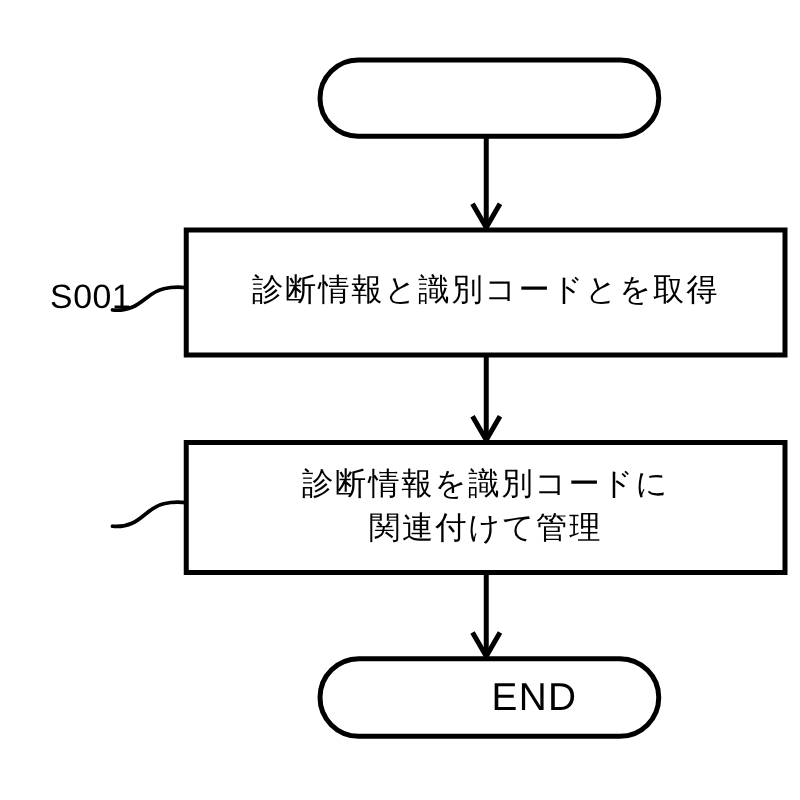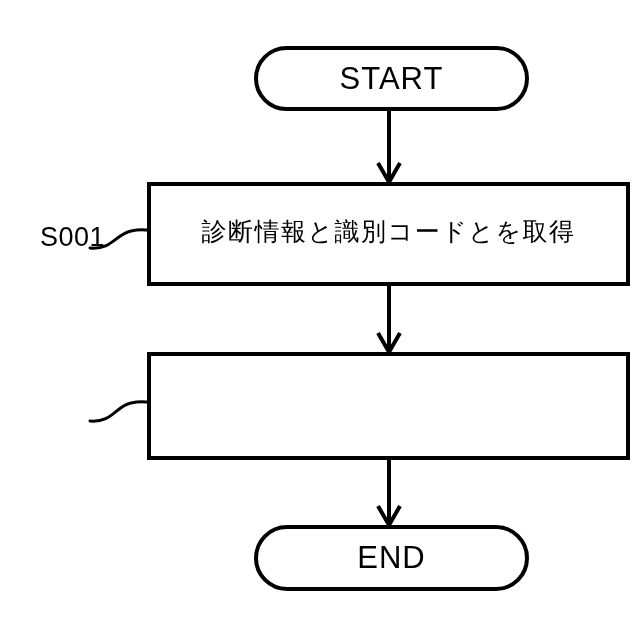--- a/index.html
+++ b/index.html
@@ -76,23 +76,24 @@
     <line x1="389" y1="458" x2="389" y2="521" stroke="#000000" stroke-width="4"></line>
     <polyline points="378,506 389,525 400,506" fill="none" stroke="#000000" stroke-width="4" stroke-linecap="butt"></polyline>
 
     <rect x="256" y="527" width="271" height="62" rx="31" ry="31" fill="#ffffff" stroke="#000000" stroke-width="4"></rect>
 
     <path d="M 90 248 C 112 250 116 234 131 231 C 140 229 144 230 149 230" fill="none" stroke="#000000" stroke-width="3" stroke-linecap="round"></path>
 
     <path d="M 90 421 C 112 423 116 406 131 403 C 140 401 144 402 149 402" fill="none" stroke="#000000" stroke-width="3" stroke-linecap="round"></path>
   </svg>
 
-  <div class="node-text terminator-label" style="left:256px; top:48px; width:271px; height:61px;">START</div>
 
   <div class="node-text process-label" style="left:149px; top:184px; width:479px; height:100px;">診断情報と識別コードとを取得</div>
 
+  <div class="node-text process-label" style="left:149px; top:354px; width:479px; height:104px;">診断情報を識別コードに
+関連付けて管理</div>
 
-  <div class="node-text terminator-label" style="left:256px; top:527px; width:271px; height:62px;">END</div>
+  <div class="node-text terminator-label" style="left:256px; top:527px; width:271px; height:62px;padding-left:36px;">END</div>
 
   <div class="step-label" style="left:12px; top:222px;">S001</div>
 
 
 </div>
 
 </body></html>

